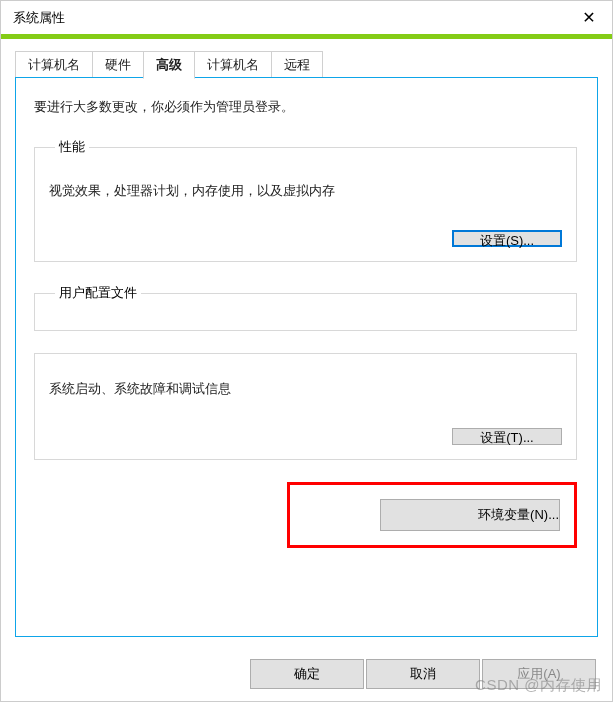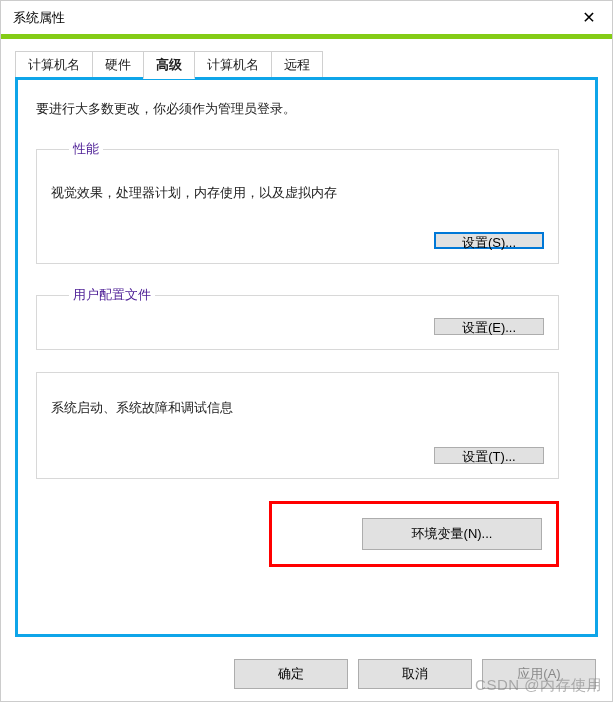--- a/index.html
+++ b/index.html
@@ -54,41 +54,41 @@
 }
 .tab.active {
   border-bottom: 1px solid #fff;
   z-index: 2;
   background: #fff;
   margin-bottom: -1px;
   padding-bottom: 4px;
   font-weight: bold;
 }
 .tab-panel {
-  border: 3px solid #0ea5e9;
-  padding: 20px 36px 18px 18px;
+  border: 1px solid #0ea5e9;
+  padding: 20px 20px 18px 18px;
   min-height: 560px;
   position: relative;
 }
 .intro {
   font-size: 13px;
   margin-bottom: 22px;
   color: #222;
 }
 fieldset.group {
   border: 1px solid #d8d8d8;
   margin-bottom: 22px;
   padding: 14px 14px 14px 14px;
   position: relative;
 }
 fieldset.group legend {
   padding: 0 4px;
   font-size: 13px;
-  margin-left: 18px;
-  color: #4c1d95;
+  margin-left: 6px;
+  color: #000000;
 }
 .group-desc {
   font-size: 13px;
   margin-bottom: 30px;
   margin-top: 12px;
   color: #222;
 }
 .btn-row {
   display: flex;
   justify-content: flex-end;
@@ -118,27 +118,28 @@
   display: inline-block;
 }
 button.env-btn {
   min-width: 180px;
   height: 32px;
   background: #e1e1e1;
   border: 1px solid #adadad;
   font-family: inherit;
   font-size: 13px;
   cursor: pointer;
+  text-align: right;
 }
 .dialog-buttons {
   position: absolute;
   bottom: 12px;
   right: 16px;
   display: flex;
-  gap: 10px;
+  gap: 2px;
 }
 .dialog-buttons button {
   min-width: 114px;
   height: 30px;
   background: #e1e1e1;
   border: 1px solid #adadad;
   font-family: inherit;
   font-size: 13px;
   cursor: pointer;
 }
@@ -181,23 +182,20 @@
     <fieldset class="group">
       <legend>性能</legend>
       <p class="group-desc">视觉效果，处理器计划，内存使用，以及虚拟内存</p>
       <div class="btn-row">
         <button class="win-btn focus">设置(S)...</button>
       </div>
     </fieldset>
 
     <fieldset class="group">
       <legend>用户配置文件</legend>
-      <div class="btn-row">
-        <button class="win-btn">设置(E)...</button>
-      </div>
     </fieldset>
 
     <fieldset class="group">
       <p class="group-desc">系统启动、系统故障和调试信息</p>
       <div class="btn-row">
         <button class="win-btn">设置(T)...</button>
       </div>
     </fieldset>
 
     <div class="env-row">

